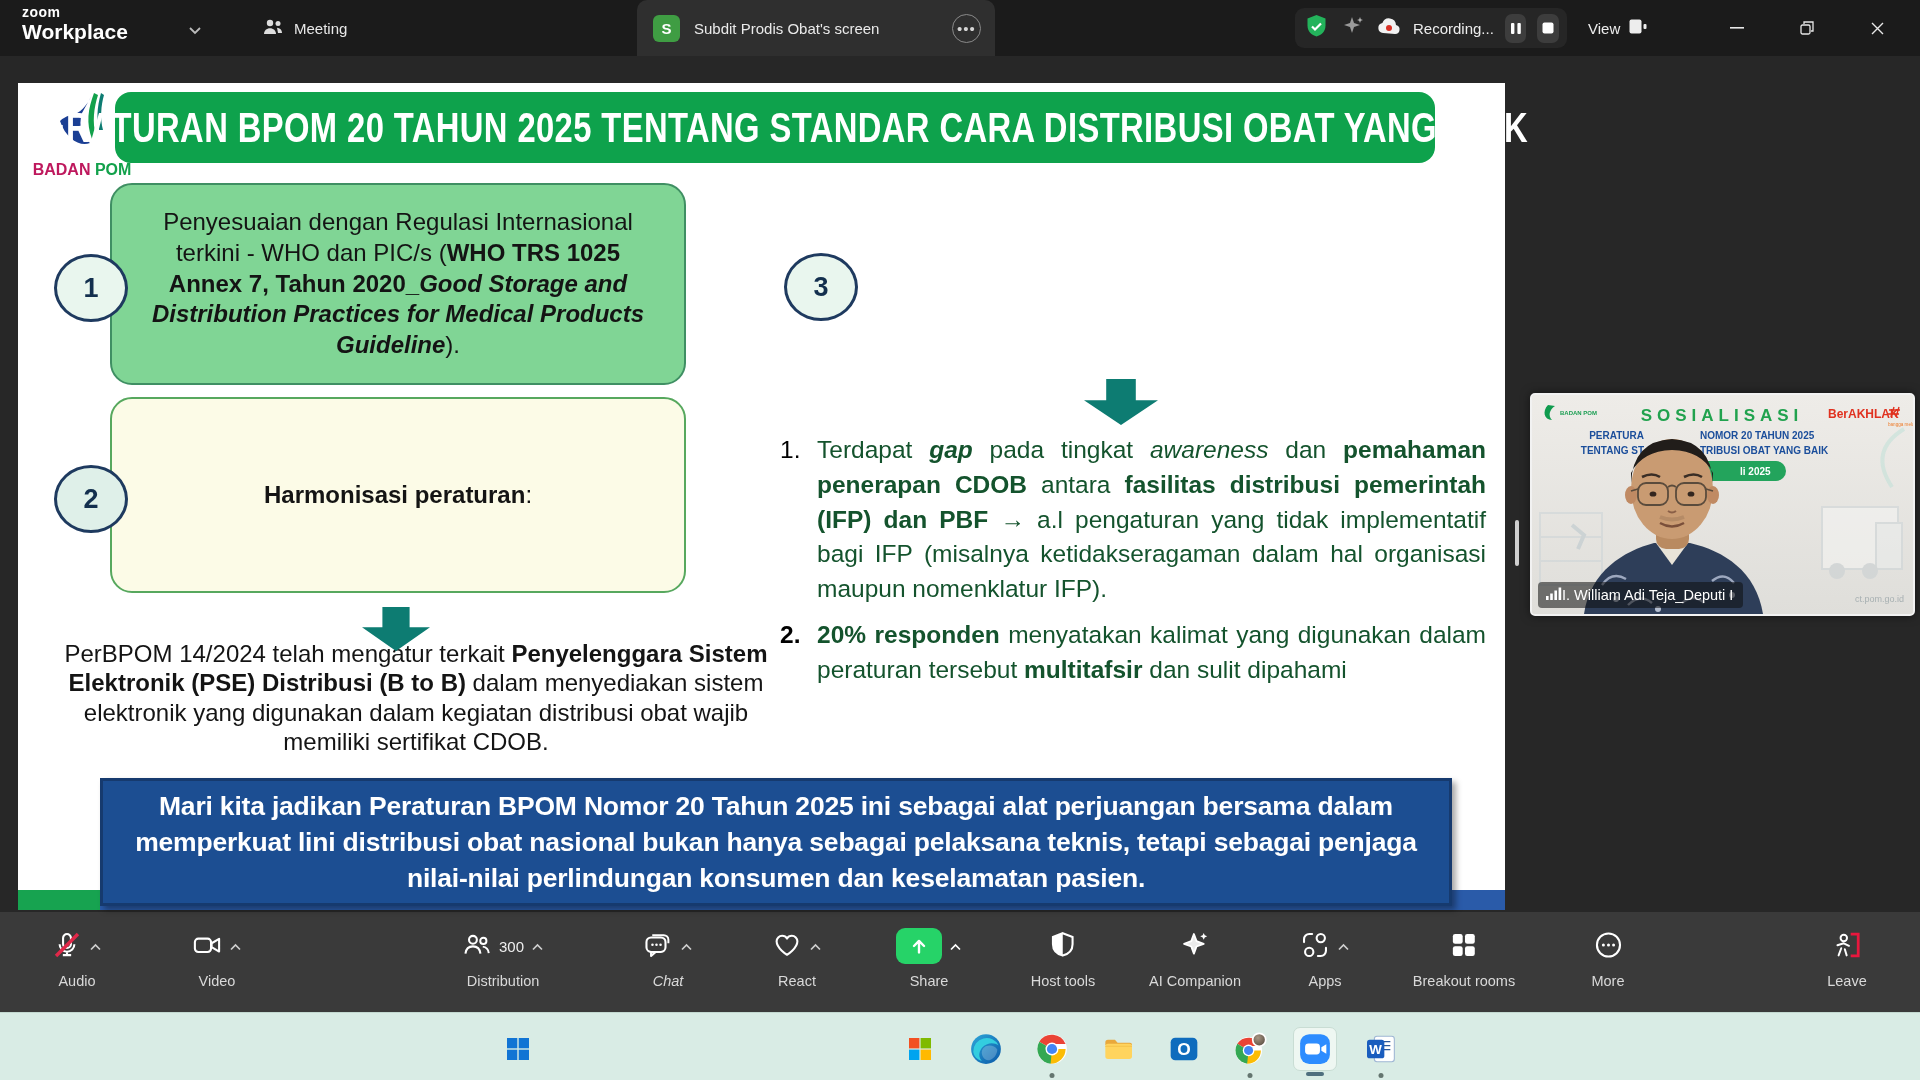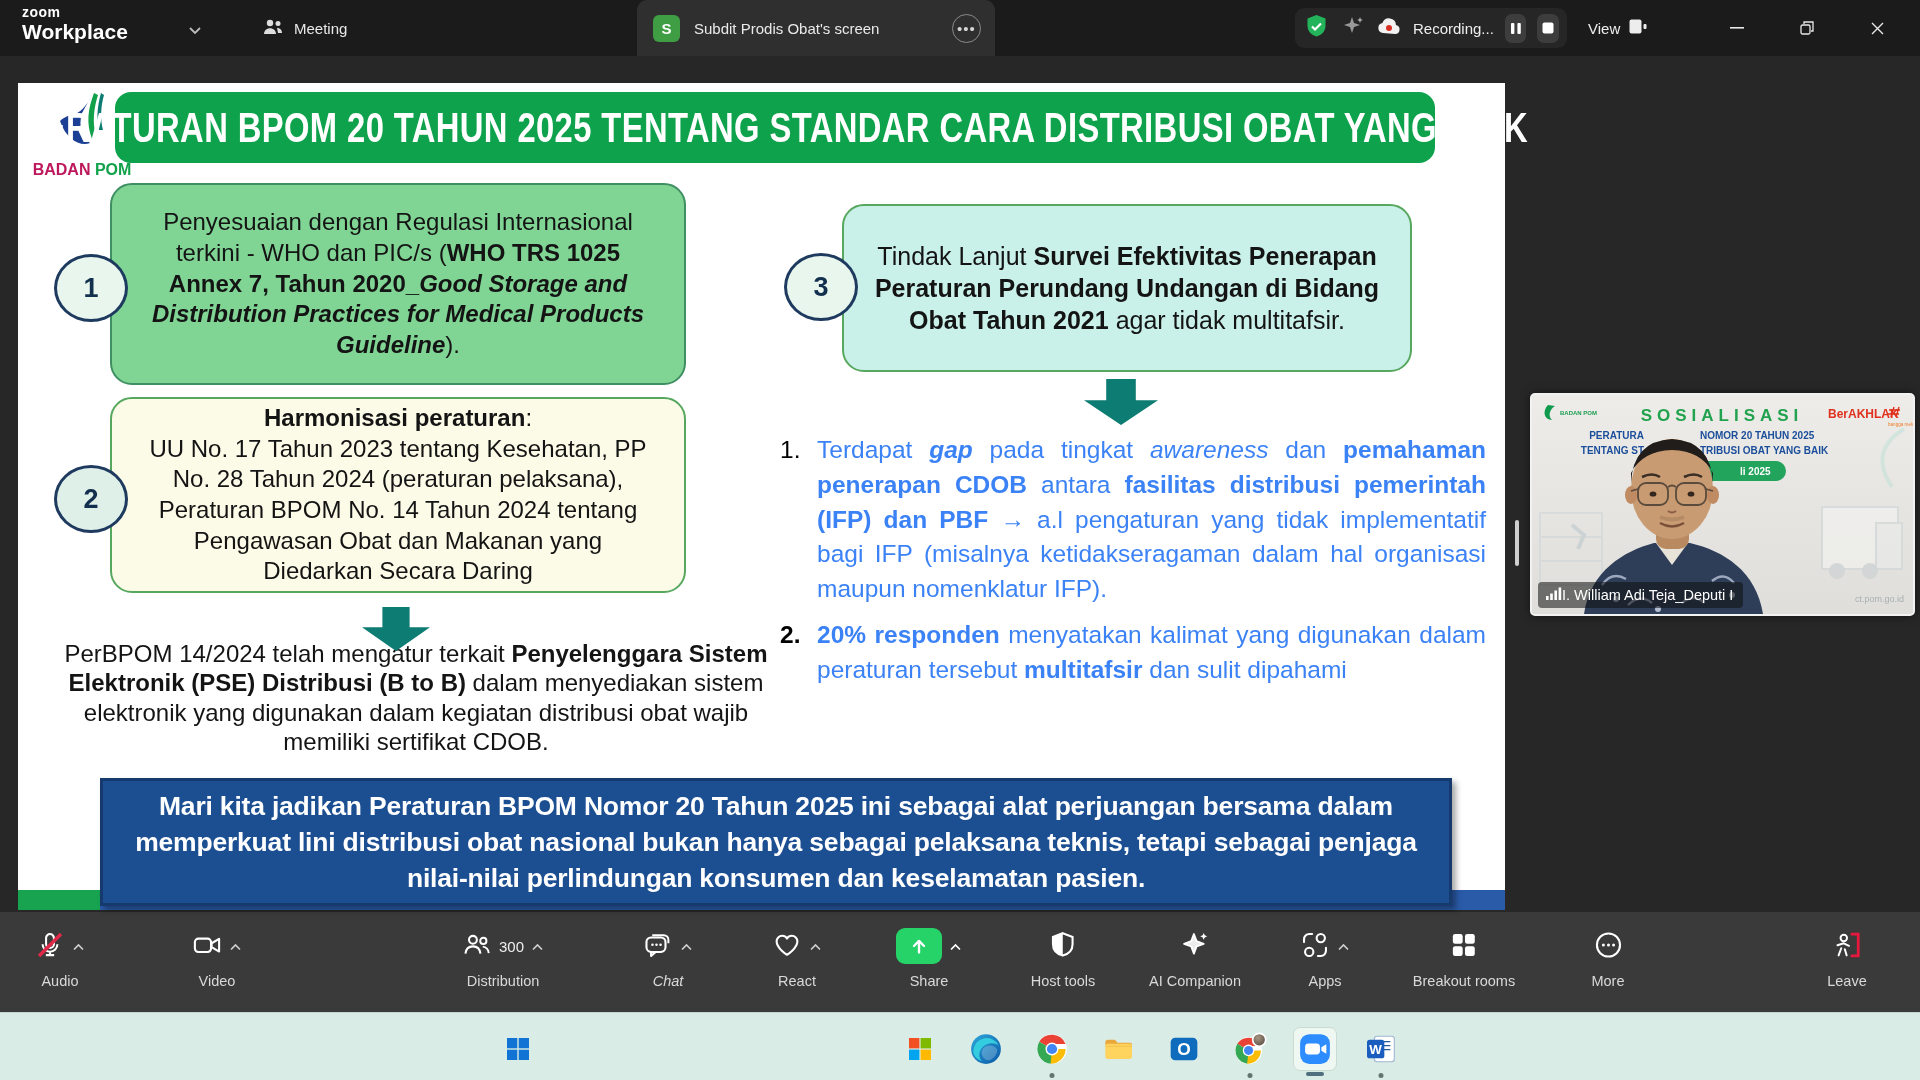--- a/index.html
+++ b/index.html
@@ -32,21 +32,21 @@
   .sbox{position:absolute;box-sizing:border-box;border-radius:22px;display:flex;align-items:center;justify-content:center;text-align:center;color:#141414;font-size:24px;line-height:1.28;padding:14px 26px;z-index:2;}
   #box1{left:92px;top:100px;width:576px;height:202px;background:#80d595;border:2px solid #3f8f63;justify-content:center;}
   #box2{left:92px;top:314px;width:576px;height:196px;background:#fcfbe7;border:2.5px solid #57a85e;white-space:pre-line;}
   #box3{left:824px;top:121px;width:570px;height:168px;background:#c9f1ea;border:2.5px solid #57a85e;font-size:25px;}
   .darrow{position:absolute;background:#0d7c72;clip-path:polygon(30% 0,70% 0,70% 46%,100% 46%,50% 100%,0 46%,30% 46%);z-index:1;}
   #pse{position:absolute;left:42px;top:556px;width:712px;text-align:center;font-size:24px;line-height:1.22;color:#141414;}
   #findings{position:absolute;left:762px;top:350px;width:706px;}
   .finding{display:flex;margin-bottom:11px;}
   .fnum{width:37px;flex:none;font-size:24.5px;line-height:1.42;}
   .fnum.bold{font-weight:700;}
-  .ftext{font-size:24.5px;line-height:1.42;text-align:justify;color:#3b82f6;}
+  .ftext{font-size:24.5px;line-height:1.42;text-align:justify;color:#14532d;}
   #bluebanner{position:absolute;left:82px;top:695px;width:1352px;height:128px;background:#1c4e92;border:3px solid #163a6e;box-sizing:border-box;display:flex;align-items:center;justify-content:center;box-shadow:4px 4px 6px rgba(0,0,0,.35);z-index:4;}
   #bluebanner div{width:1310px;text-align:center;color:#fff;font-weight:700;font-size:26.5px;line-height:1.36;letter-spacing:-.2px;}
   #strip-green{position:absolute;left:0;top:807px;width:82px;height:20px;background:#17a350;}
   #strip-blue{position:absolute;left:82px;top:807px;width:1405px;height:20px;background:#2a5ba9;}
   .b{font-weight:700;} .i{font-style:italic;}
   
   #vtile{position:absolute;left:1530px;top:393px;width:381px;height:219px;border:2px solid #f2f2f2;border-radius:5px;overflow:hidden;background:#e9e7e2;box-shadow:0 0 10px rgba(0,0,0,.5);}
   #vname{position:absolute;left:6px;bottom:6px;background:rgba(15,15,15,.55);border-radius:4px;color:#fff;font-size:14.5px;padding:5px 10px 5px 8px;display:flex;align-items:center;}
   #rhandle{position:absolute;left:1515px;top:520px;width:4px;height:46px;background:#cfcfcf;border-radius:2px;}
   
@@ -168,27 +168,24 @@
         <span>1</span>
       </div>
     <div class="sbox" id="box1">
         <div><span>Penyesuaian dengan Regulasi Internasional terkini - WHO dan PIC/s (</span><span class="b">WHO TRS 1025 Annex 7, Tahun 2020_</span><span class="b i">Good Storage and Distribution Practices for Medical Products Guideline</span><span>).</span></div>
       </div>
 
     <div class="numcircle" style="left:36px;top:382px;background:#dff0e9;">
         <span>2</span>
       </div>
     <div class="sbox" id="box2"><div><span class="b">Harmonisasi peraturan</span><span>:
-</span><span>UU No. 17 Tahun 2023 tentang Kesehatan, PP No. 28 Tahun 2024 (peraturan pelaksana), Peraturan BPOM No. 14 Tahun 2024 tentang Pengawasan Obat dan Makanan yang Diedarkan Secara Daring</span></div></div>
+</span></div></div>
 
     <div class="numcircle" style="left:766px;top:170px;">
         <span>3</span>
-      </div>
-    <div class="sbox" id="box3">
-        <div><span>Tindak Lanjut </span><span class="b">Survei Efektivitas Penerapan Peraturan Perundang Undangan di Bidang Obat Tahun 2021</span><span> agar tidak multitafsir.</span></div>
       </div>
 
     <div class="darrow" style="left:344px;top:524px;width:68px;height:44px;"></div>
     <div class="darrow" style="left:1066px;top:296px;width:74px;height:46px;"></div>
 
     <div id="pse"><span><span>PerBPOM 14/2024 telah mengatur terkait </span><span class="b">Penyelenggara Sistem Elektronik (PSE) Distribusi (B to B)</span><span> dalam menyediakan sistem elektronik yang digunakan dalam kegiatan distribusi obat wajib memiliki sertifikat CDOB.</span></span></div>
 
     <div id="findings">
       <div class="finding">
         <span class="fnum">1.</span>
@@ -281,21 +278,21 @@
             <rect x="8.4" y="3.5" width="2.6" height="9.5" fill="#fff"></rect>
             <rect x="12.6" y="0.5" width="2.6" height="12.5" fill="#fff"></rect>
           </svg>
       </span>
       <span>I. William Adi Teja_Deputi I</span>
     </div>
   </div>
 
   <div id="toolbar">
 
-    <div class="tbi" style="left:60px;">
+    <div class="tbi" style="left:77px;">
       <div class="row">
         <span>
           <svg width="30" height="30" viewBox="0 0 26 26">
               <path d="M13 3.5a3.4 3.4 0 0 1 3.4 3.4v5.2a3.4 3.4 0 1 1-6.8 0V6.9A3.4 3.4 0 0 1 13 3.5z" stroke="#fff" stroke-width="1.8" fill="none"></path>
               <path d="M6.6 12.4a6.4 6.4 0 0 0 12.8 0M13 18.8v3M9.4 21.8h7.2" stroke="#fff" stroke-width="1.8" fill="none"></path>
               <path d="M3.5 22.5L22.5 3.5" stroke="#e02849" stroke-width="3"></path>
             </svg>
         </span>
         <span><svg width="13" height="8" viewBox="0 0 13 8">
               <path d="M2 6.5L6.5 2 11 6.5" stroke="#cfcfcf" stroke-width="1.7" fill="none"></path>

